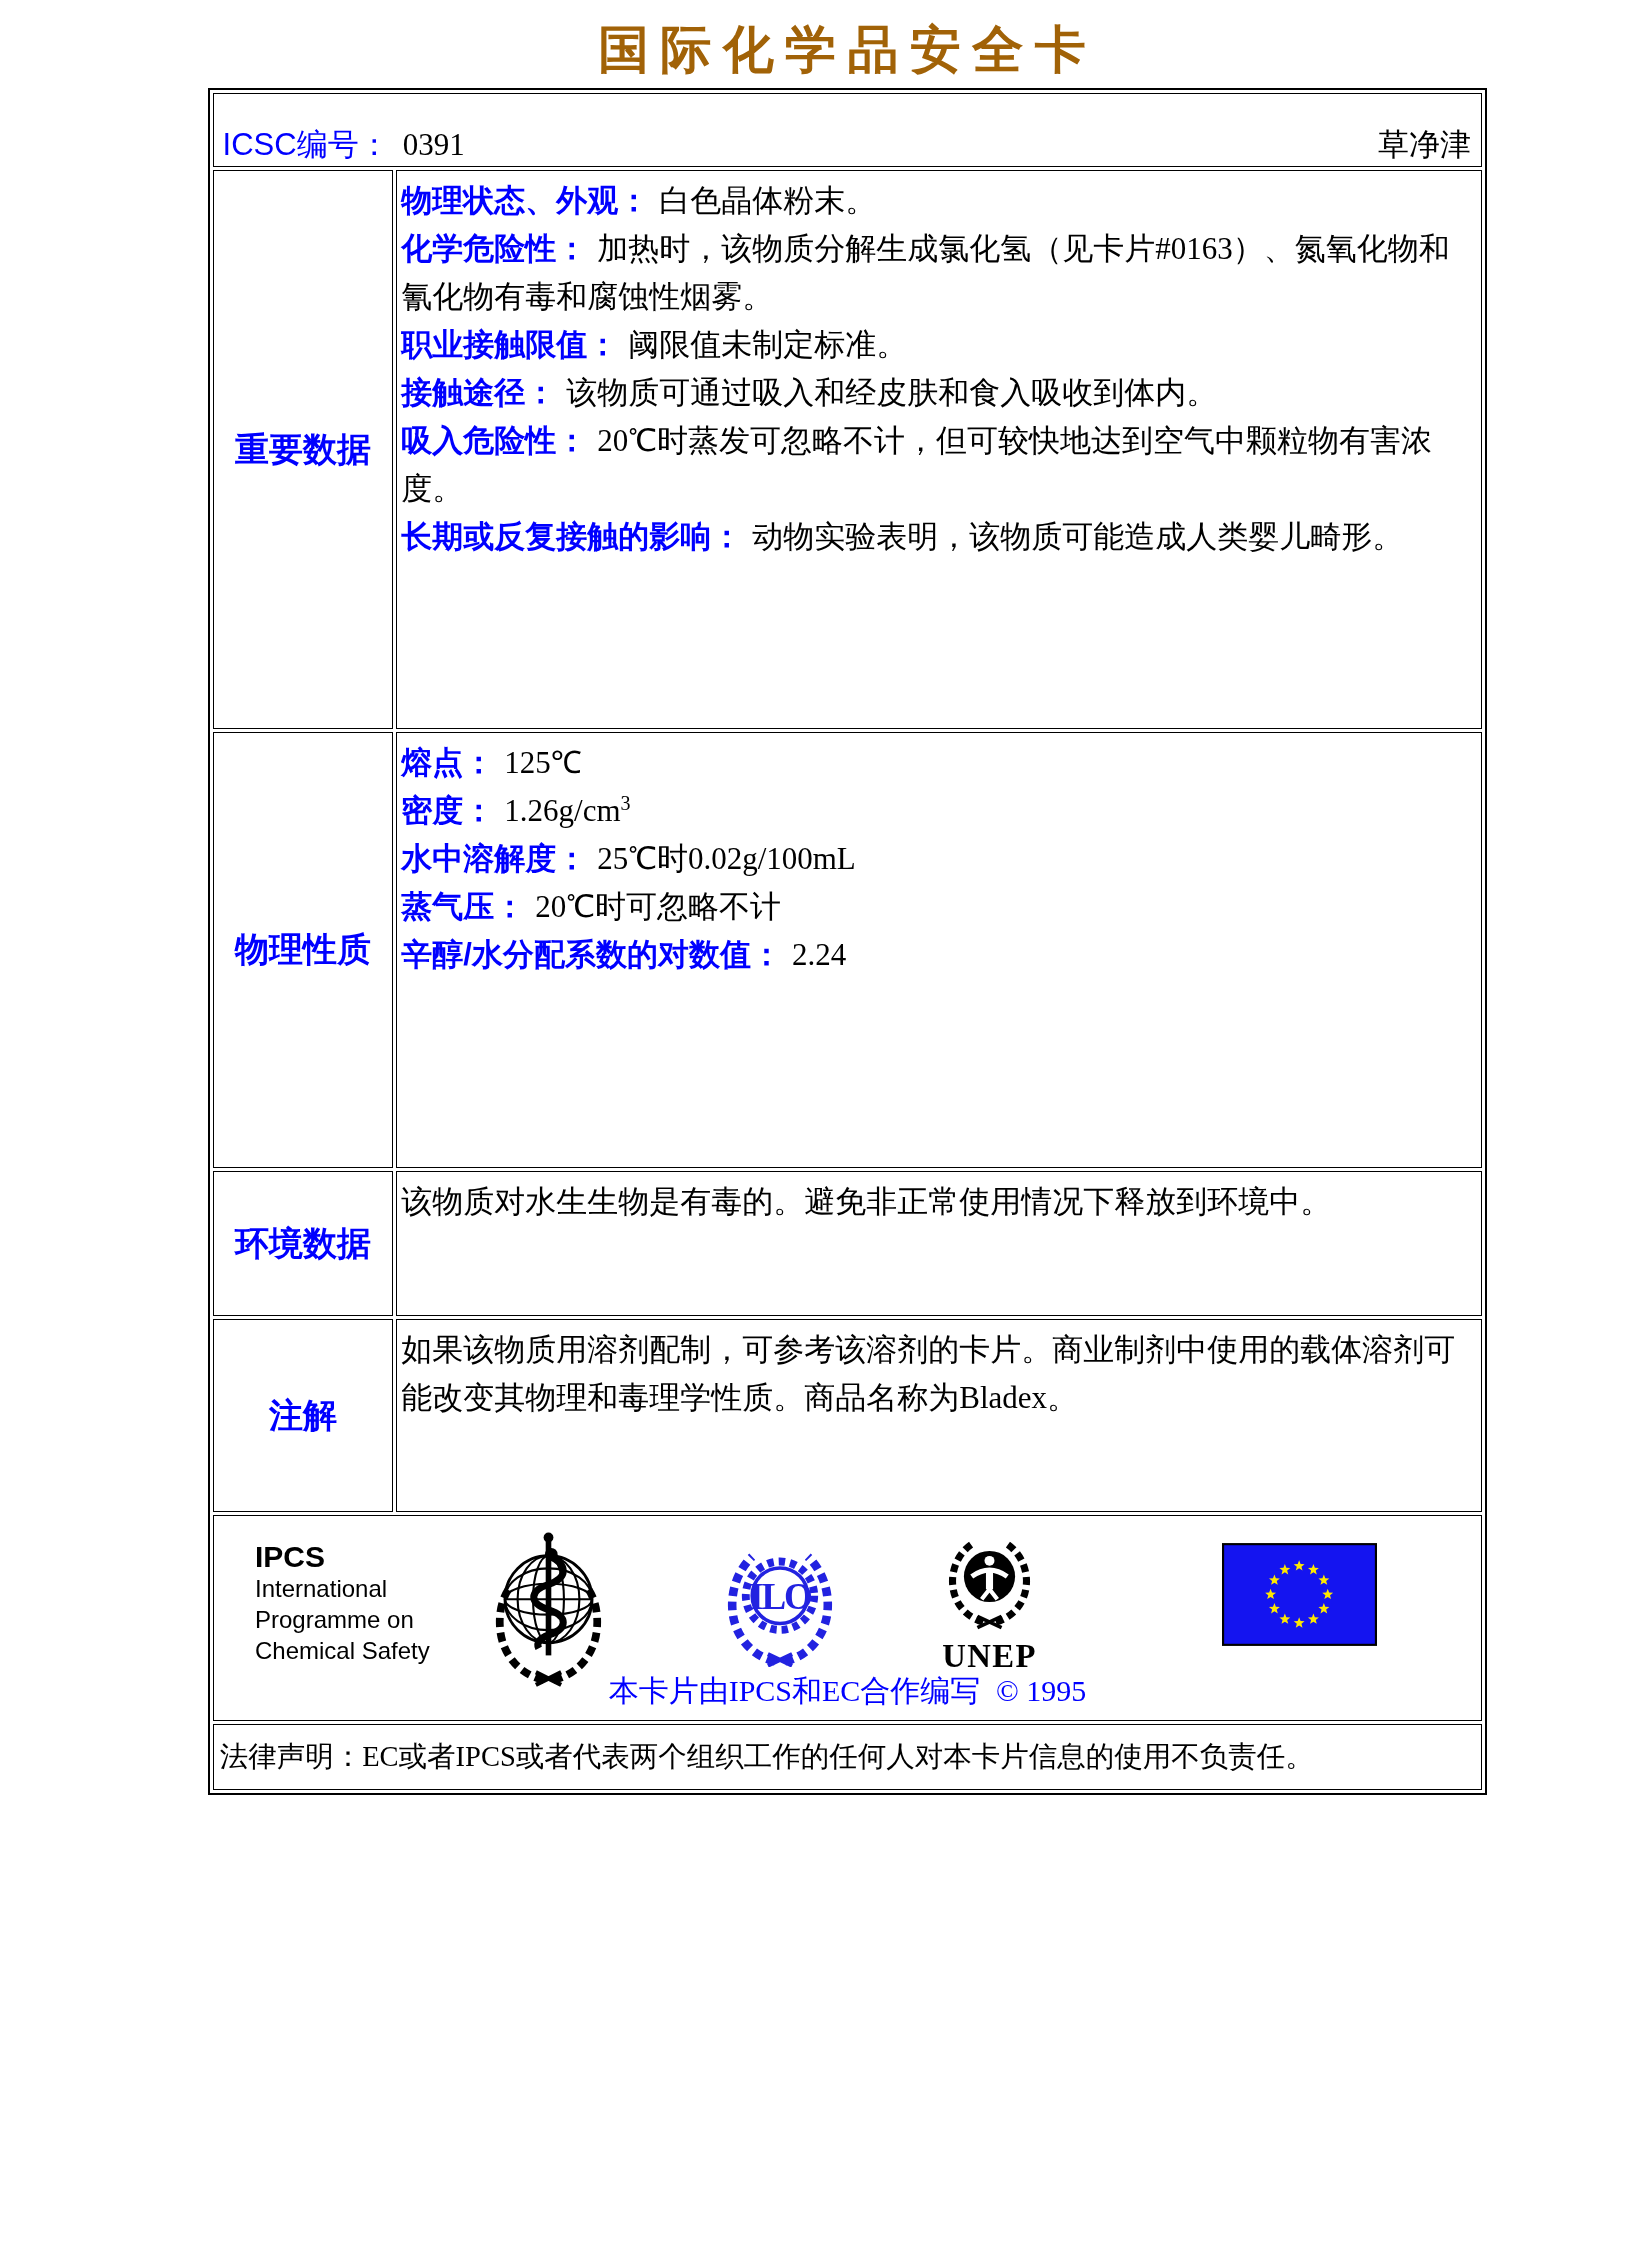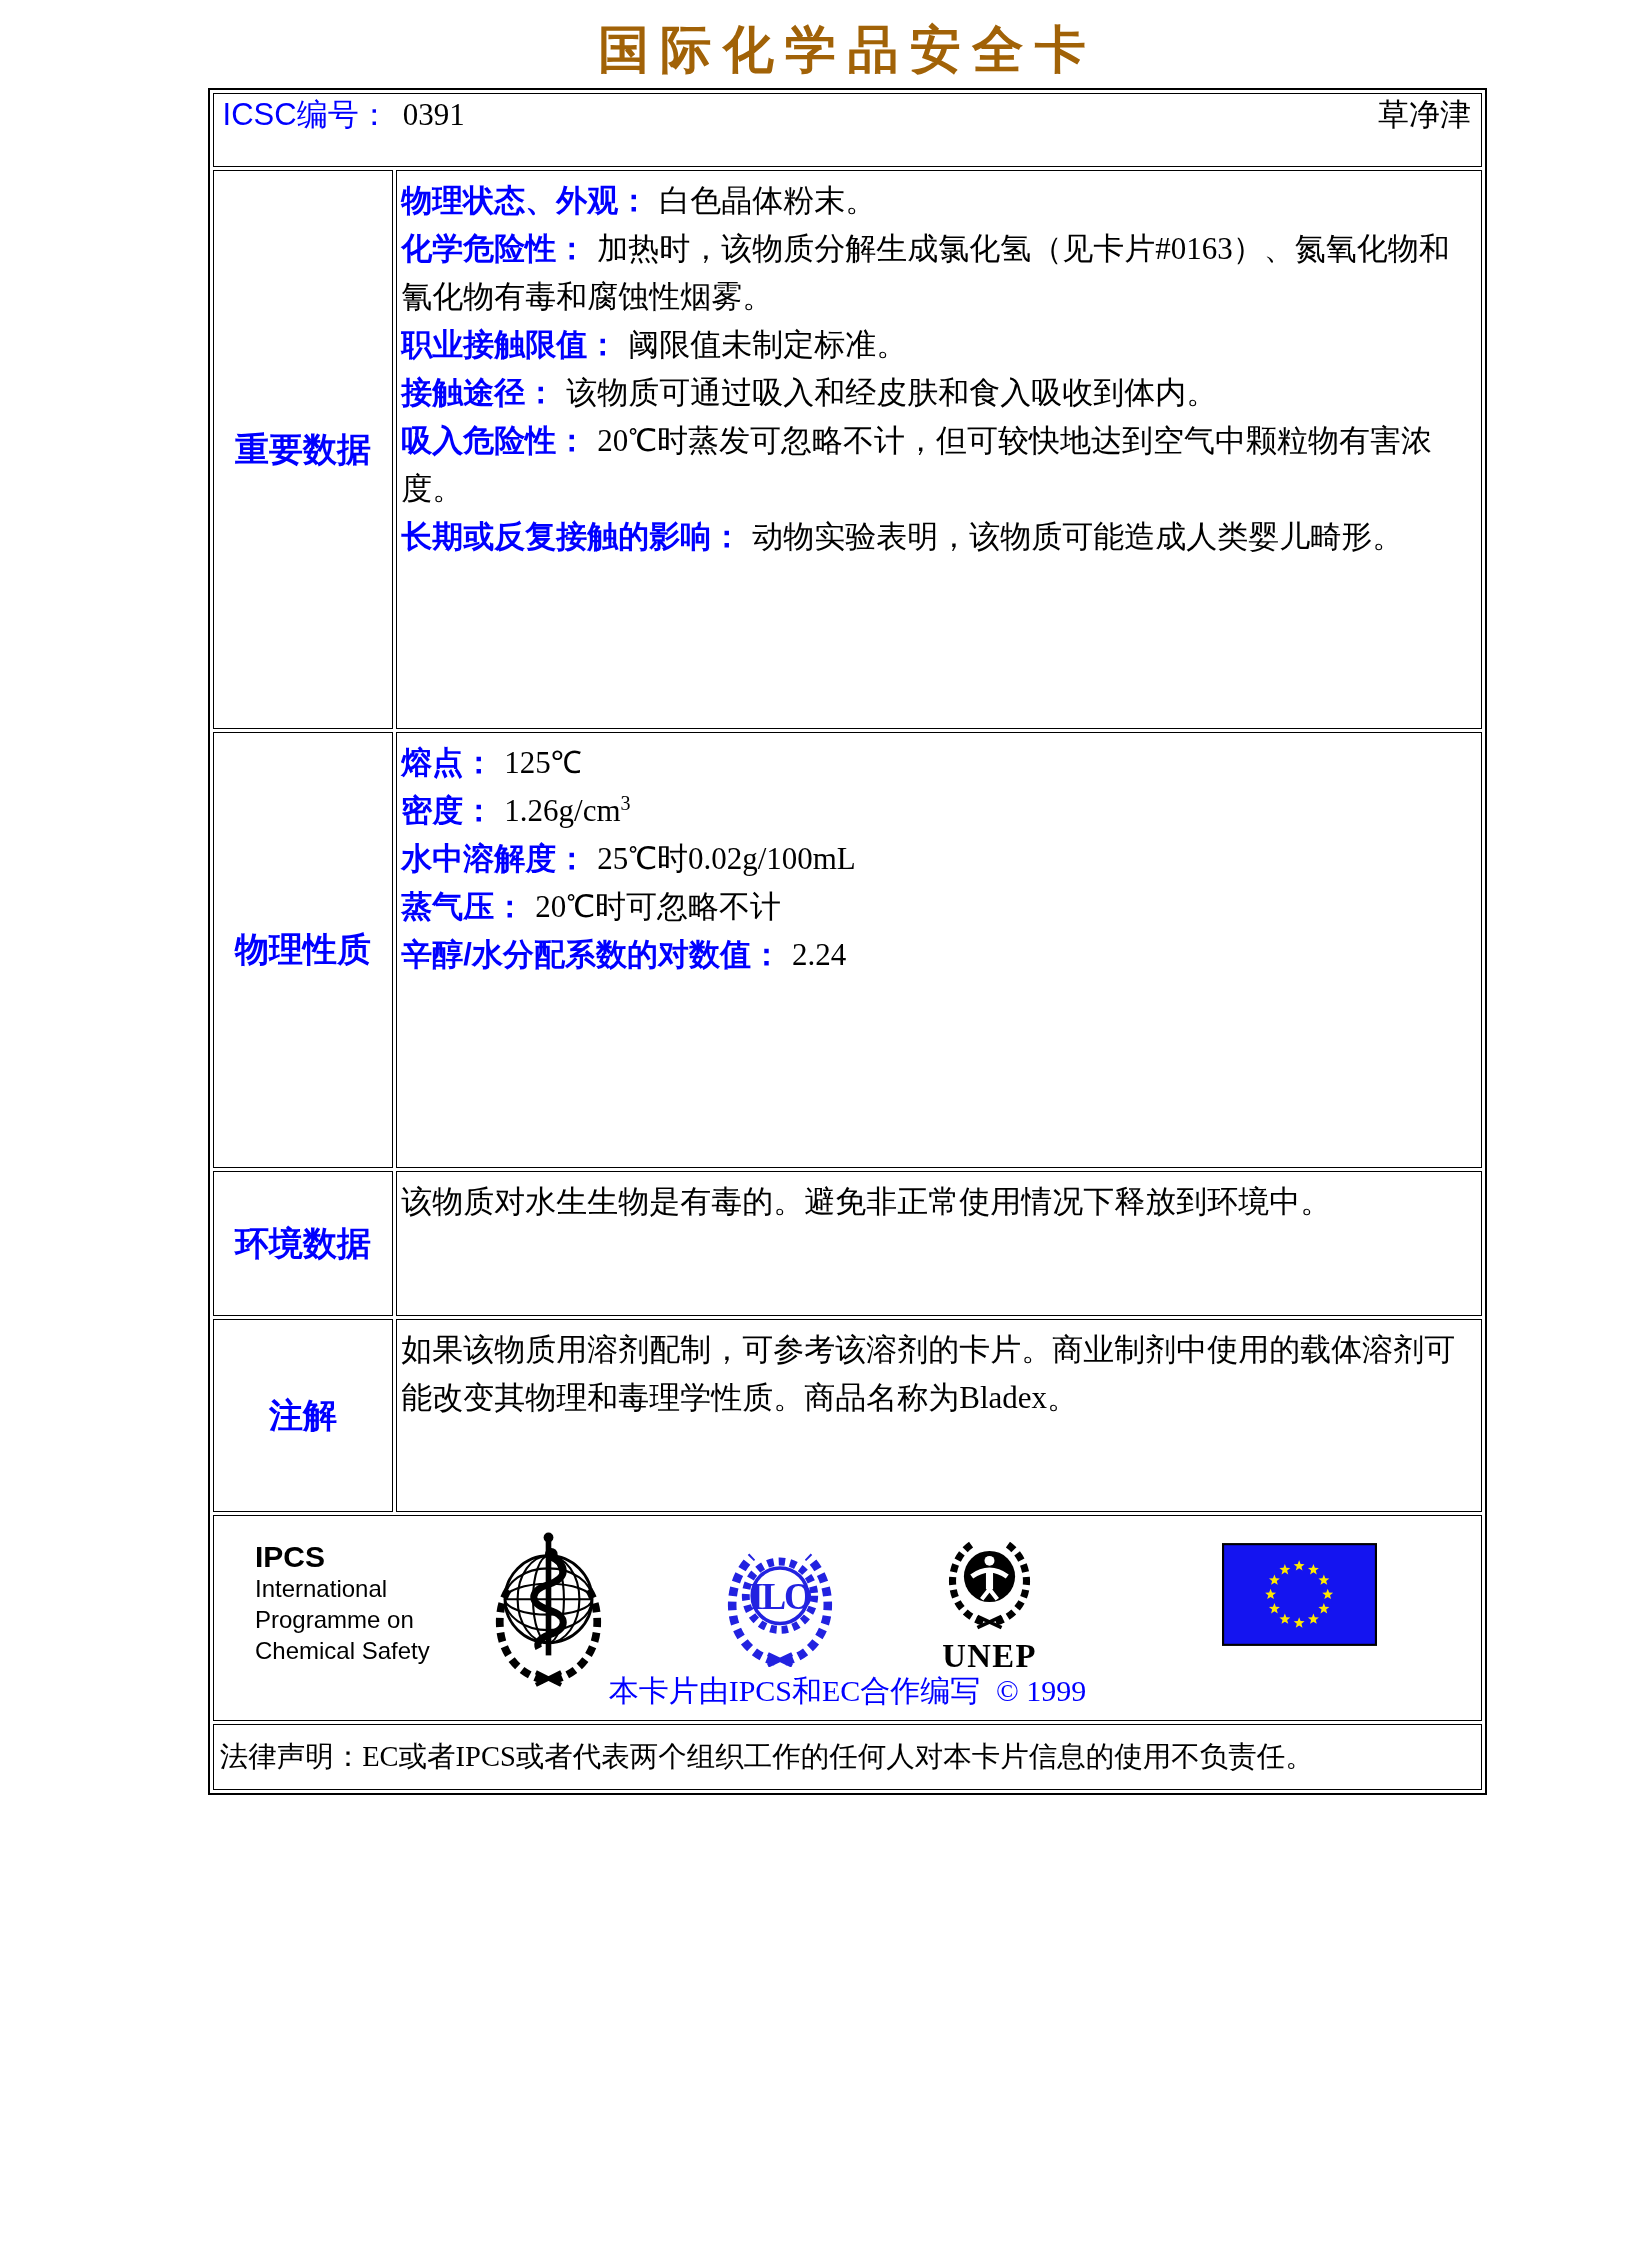--- a/index.html
+++ b/index.html
@@ -60,21 +60,21 @@
   }
   .btxt {
     font-family: Liberation Serif, serif;
     margin-left: 10px;
     margin-top: 32px;
   }
   .sup3 { font-size: 20px; line-height: 1; vertical-align: super; }
   
   .hdr {
     display: flex;
-    align-items: flex-start;
+    align-items: flex-end;
     justify-content: space-between;
     height: 100%;
     padding: 0 10px 0 8.6px;
     font-size: 31px;
   }
   .icsc-label { color: #0000ff; font-family: "Liberation Sans", sans-serif; }
   .icsc-num  { font-family: "Liberation Serif", serif; margin-left: 13px; }
   .chem-name { font-family: "Liberation Serif", serif; }
   
   td.footer-cell { position: relative; }
@@ -236,21 +236,21 @@
           <polygon transform="translate(108,112)" points="0,-8 2,-2.75 7.61,-2.47 3.23,1.05 4.7,6.47 0,3.4 -4.7,6.47 -3.23,1.05 -7.61,-2.47 -2,-2.75"></polygon>
           <polygon transform="translate(88,106.6)" points="0,-8 2,-2.75 7.61,-2.47 3.23,1.05 4.7,6.47 0,3.4 -4.7,6.47 -3.23,1.05 -7.61,-2.47 -2,-2.75"></polygon>
           <polygon transform="translate(73.4,92)" points="0,-8 2,-2.75 7.61,-2.47 3.23,1.05 4.7,6.47 0,3.4 -4.7,6.47 -3.23,1.05 -7.61,-2.47 -2,-2.75"></polygon>
           <polygon transform="translate(68,72)" points="0,-8 2,-2.75 7.61,-2.47 3.23,1.05 4.7,6.47 0,3.4 -4.7,6.47 -3.23,1.05 -7.61,-2.47 -2,-2.75"></polygon>
           <polygon transform="translate(73.4,52)" points="0,-8 2,-2.75 7.61,-2.47 3.23,1.05 4.7,6.47 0,3.4 -4.7,6.47 -3.23,1.05 -7.61,-2.47 -2,-2.75"></polygon>
           <polygon transform="translate(88,37.4)" points="0,-8 2,-2.75 7.61,-2.47 3.23,1.05 4.7,6.47 0,3.4 -4.7,6.47 -3.23,1.05 -7.61,-2.47 -2,-2.75"></polygon>
         </g>
       </svg>
 
       <div class="footer-caption">
-        <span class="cap-main">本卡片由IPCS和EC合作编写</span><span class="cap-year">© 1999</span>
+        <span class="cap-main">本卡片由IPCS和EC合作编写</span><span class="cap-year">© 1995</span>
       </div>
     </td>
   </tr>
 
   <tr>
     <td colspan="2" style="height:66px">
       <div class="legal">
         <span class="legal-label">法律声明：</span>
             <span class="legal-text">EC或者IPCS或者代表两个组织工作的任何人对本卡片信息的使用不负责任。</span>
       </div>

